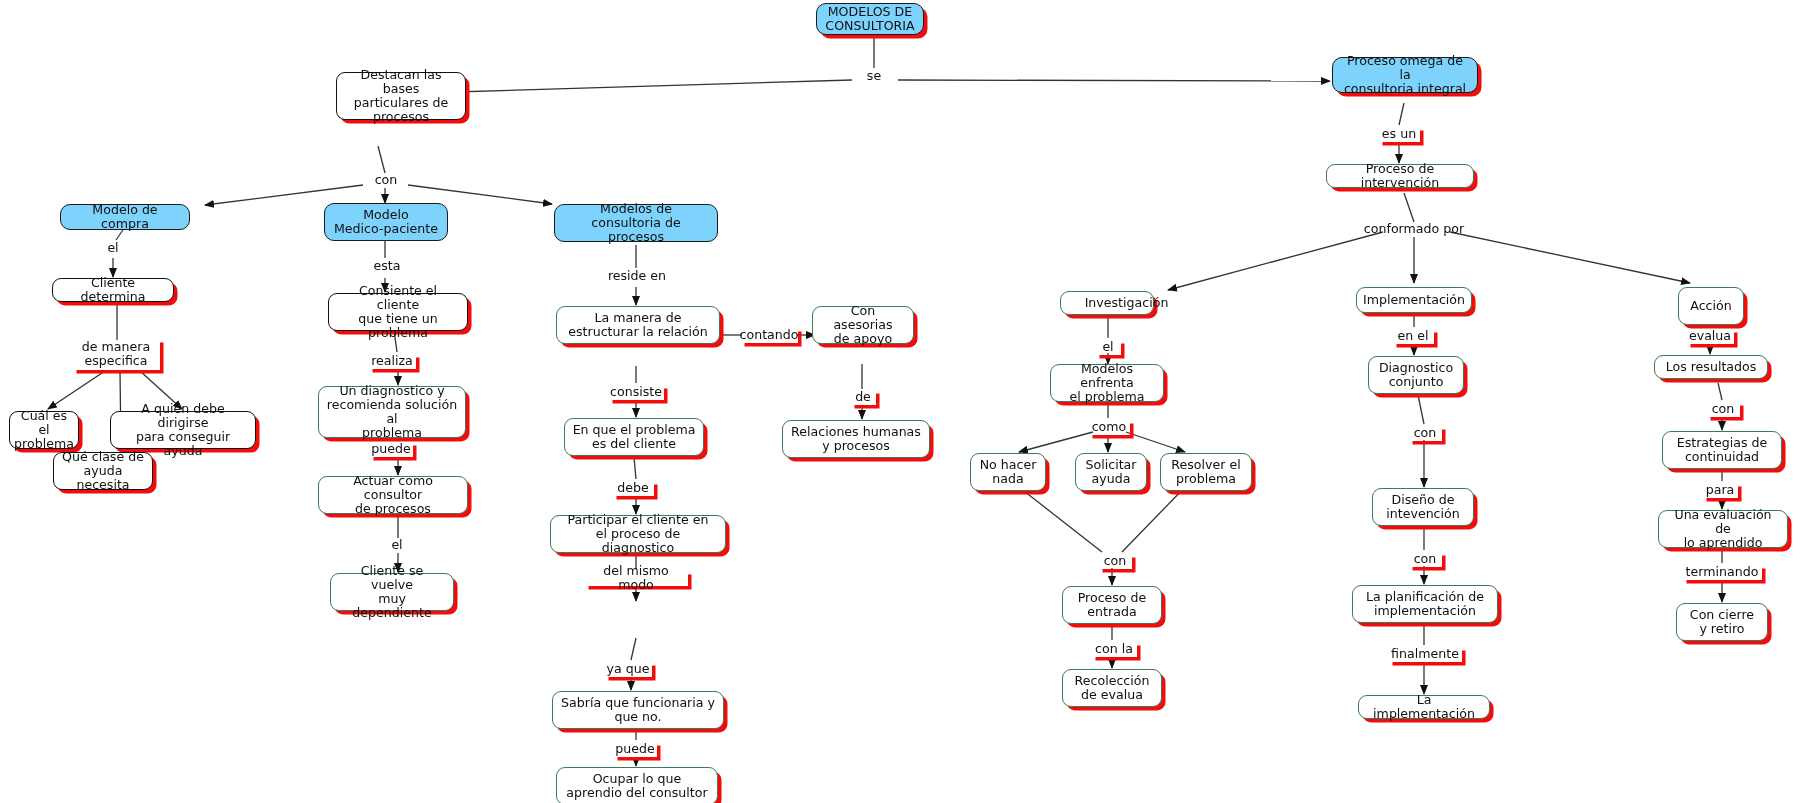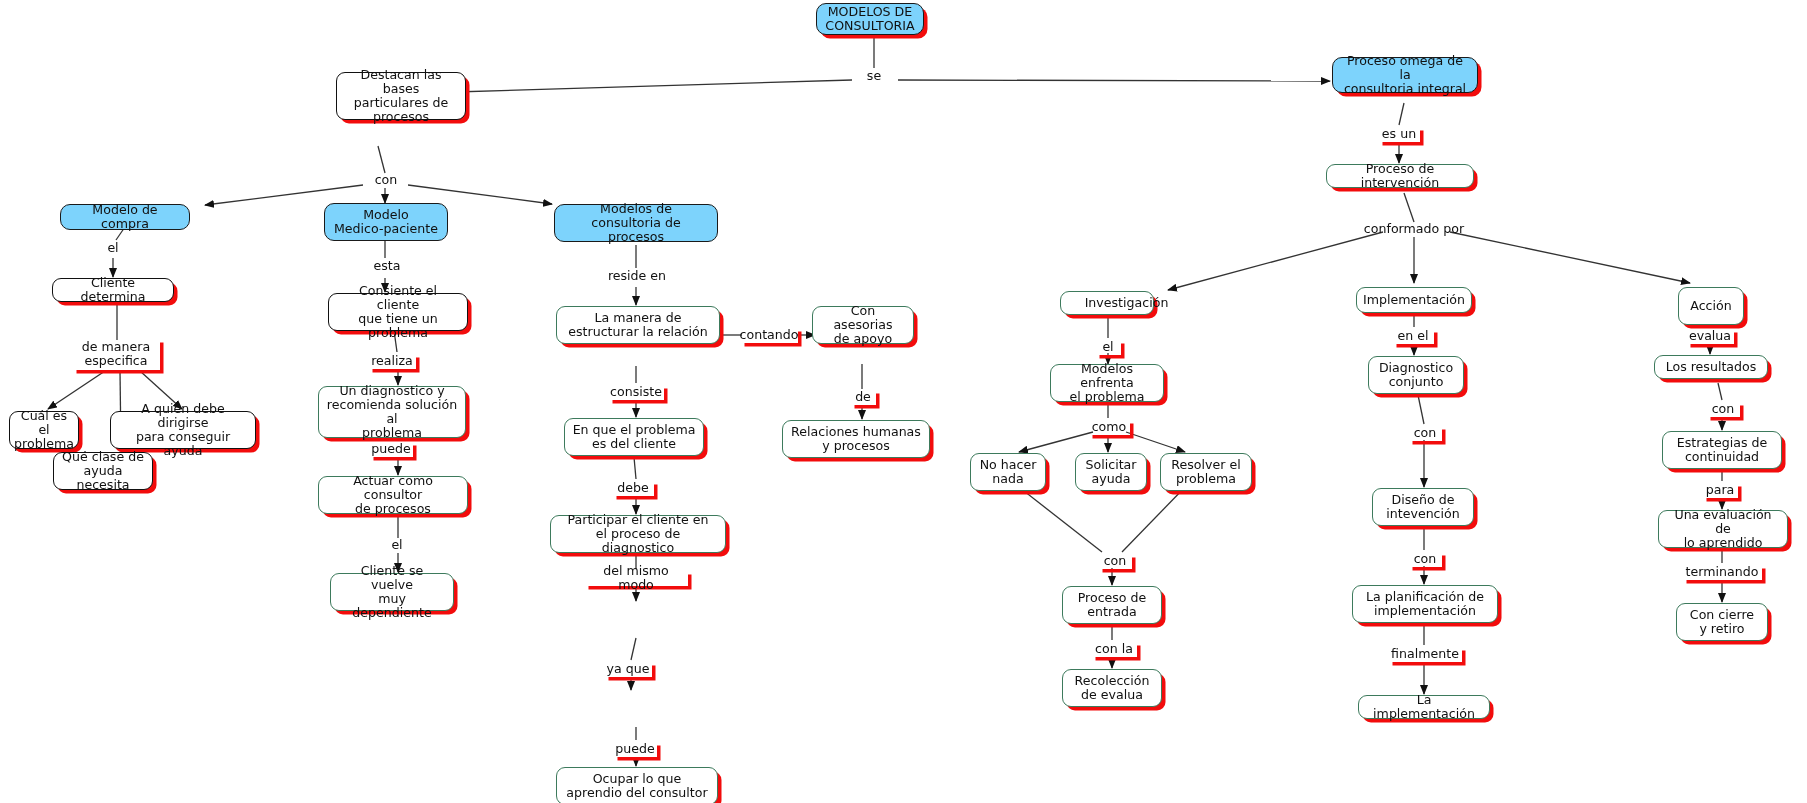--- a/index.html
+++ b/index.html
@@ -311,20 +311,22 @@
   <div class="linklabel" style="left:612px; top:480px; width:42px; height:16px;">debe</div>
 
   <div class="node" style="left:550px; top:515px; width:176px; height:38px;">Participar el cliente en
 el proceso de diagnostico</div>
 
   <div class="linklabel" style="left:584px; top:570px; width:104px; height:16px;">del mismo modo</div>
 
 
   <div class="linklabel" style="left:604px; top:661px; width:48px; height:16px;">ya que</div>
 
+  <div class="node" style="left:552px; top:691px; width:172px; height:38px;">Sabría que funcionaria y
+que no.</div>
 
   <div class="linklabel" style="left:613px; top:741px; width:44px; height:16px;">puede</div>
 
   <div class="node" style="left:556px; top:767px; width:162px; height:38px;">Ocupar lo que
 aprendio del consultor</div>
 
   <div class="linklabel" style="left:1378px; top:126px; width:42px; height:16px;">es un</div>
 
   <div class="node" style="left:1326px; top:164px; width:148px; height:24px;">Proceso de intervención</div>
 

